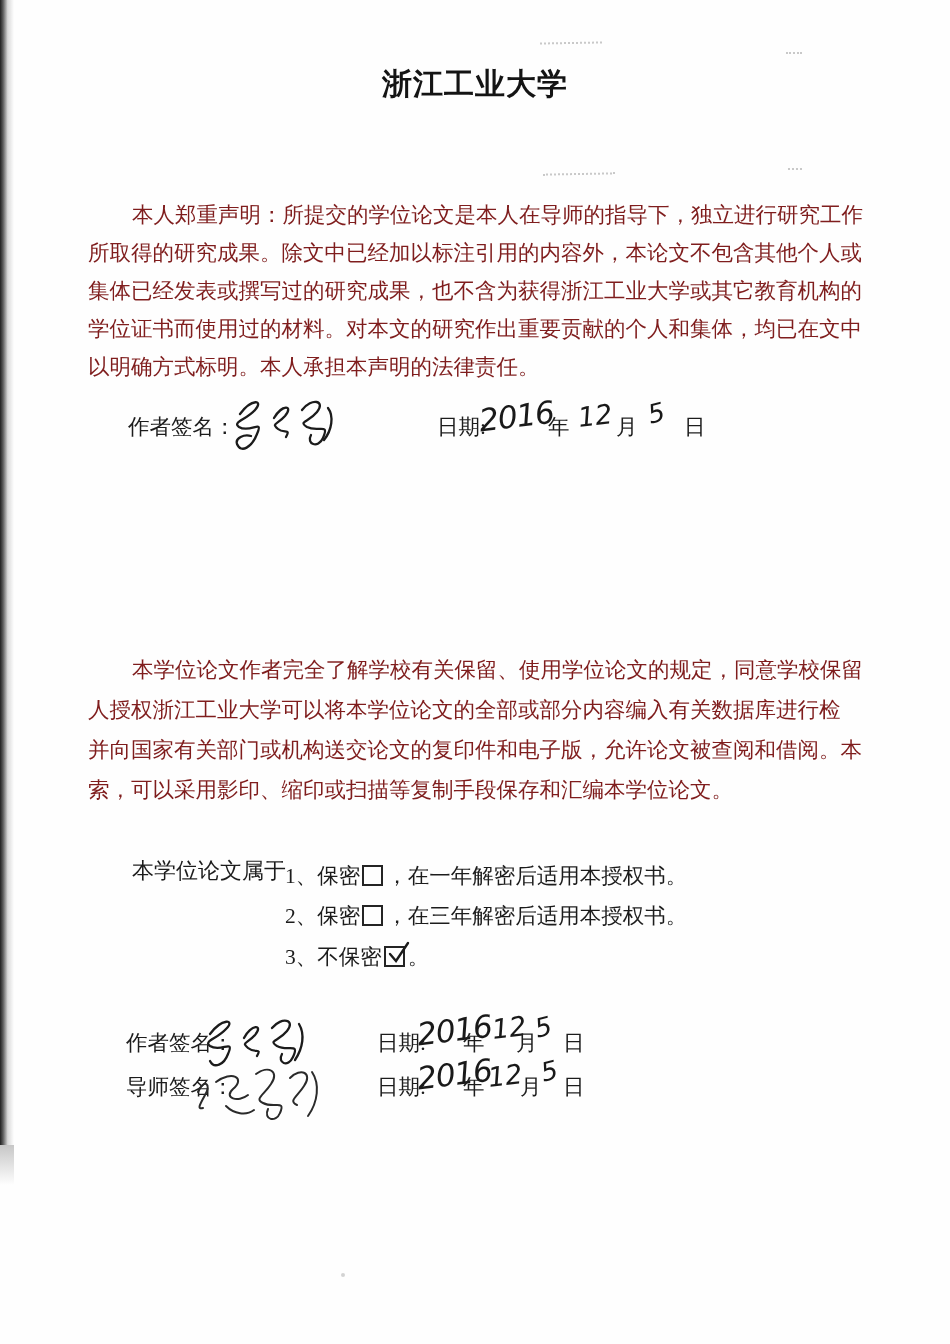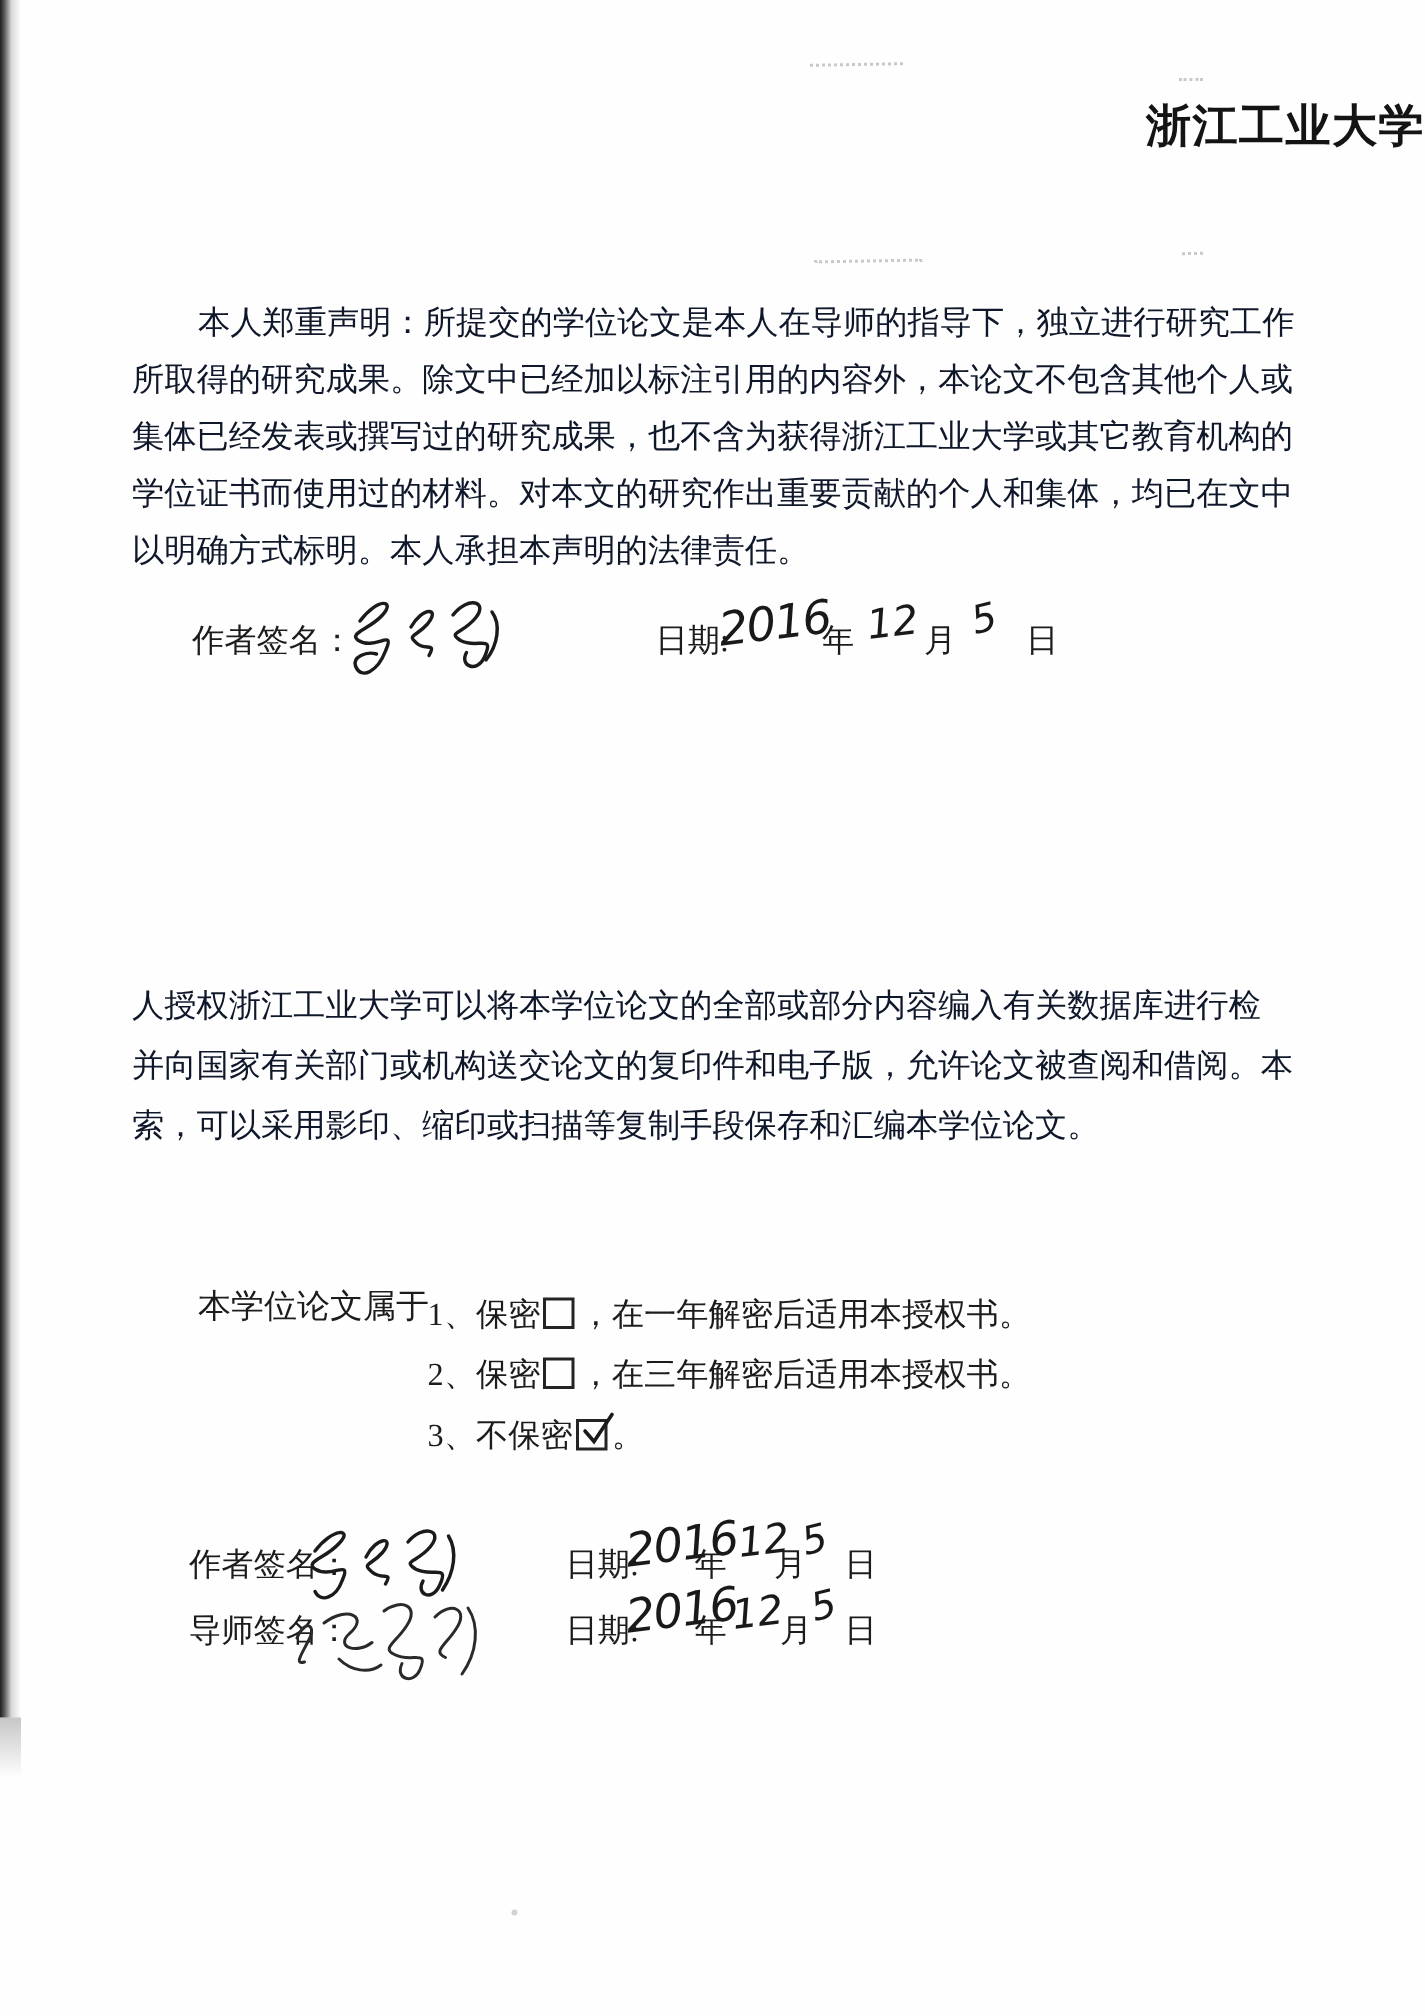--- a/index.html
+++ b/index.html
@@ -18,29 +18,29 @@
   .scan-edge::after{
     content:""; position:absolute; left:0; bottom:-40px; width:100%; height:40px;
     background:linear-gradient(to bottom, rgba(70,70,70,0.30), rgba(255,255,255,0));
   }
   
   .artifact { position:absolute; opacity:.75; }
   .a-dash { height:0; border-top:2px dotted #b8b8b8; transform:rotate(-1deg); }
   .a-speck { background:#c4c4c4; border-radius:50%; }
 
   .title {
-    position:absolute; left:0; width:100%; text-align:right;
+    position:absolute; left:0; width:100%; text-align:center;
     font-family:"Liberation Sans", sans-serif; font-weight:700;
     font-size:30px; color:#141414; letter-spacing:1px;
   }
   .t-univ { top:64px; }
   .t-decl { top:128px; }
   .t-auth { top:580px; }
 
-  .para { position:absolute; left:88px; width:786px; font-size:21.5px; color:#0f172a; }
+  .para { position:absolute; left:88px; width:786px; font-size:21.5px; color:#7f1d1d; }
   .p-decl { top:198px; }
   .p-auth { top:653px; }
   .p-decl .line { height:38px; line-height:34px; white-space:nowrap; }
   .p-auth .line { height:40px; line-height:35px; white-space:nowrap; }
   .line.indent { padding-left:44px; }
 
   .belongs { position:absolute; left:132px; top:856px; font-size:22px; }
 
   .option { position:absolute; left:285px; font-size:21.5px; white-space:nowrap; }
   .opt-1 { top:861px; } .opt-2 { top:901px; } .opt-3 { top:942px; }
@@ -103,20 +103,21 @@
     <span class="hw hw-year" style="left:479px; top:-4px;">2016</span>
     <span class="lab" style="left:548px;">年</span>
     <span class="hw hw-month" style="left:578px; top:-2px;">12</span>
     <span class="lab" style="left:616px;">月</span>
     <span class="hw hw-day" style="left:648px; top:-4px;">5</span>
     <span class="lab" style="left:684px;">日</span>
   </div>
 
 
   <div class="para p-auth">
+    <div class="line indent">本学位论文作者完全了解学校有关保留、使用学位论文的规定，同意学校保留</div>
     <div class="line">人授权浙江工业大学可以将本学位论文的全部或部分内容编入有关数据库进行检</div>
     <div class="line">并向国家有关部门或机构送交论文的复印件和电子版，允许论文被查阅和借阅。本</div>
     <div class="line">索，可以采用影印、缩印或扫描等复制手段保存和汇编本学位论文。</div>
   </div>
 
   <div class="belongs">本学位论文属于</div>
 
   <div class="option opt-1">
     <span>1、</span><span>保密</span><span class="cb"></span><span>，在一年解密后适用本授权书。</span>
   </div>

